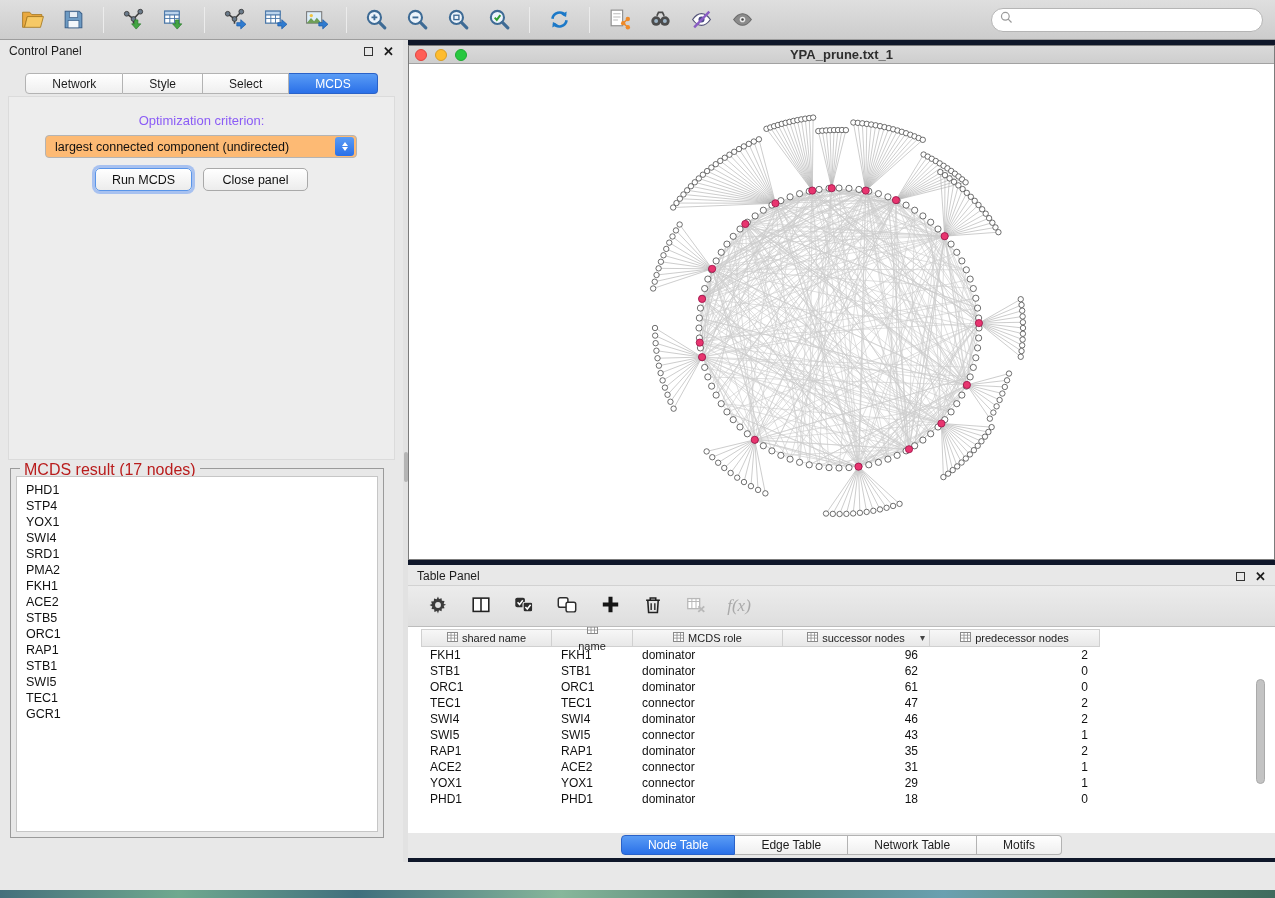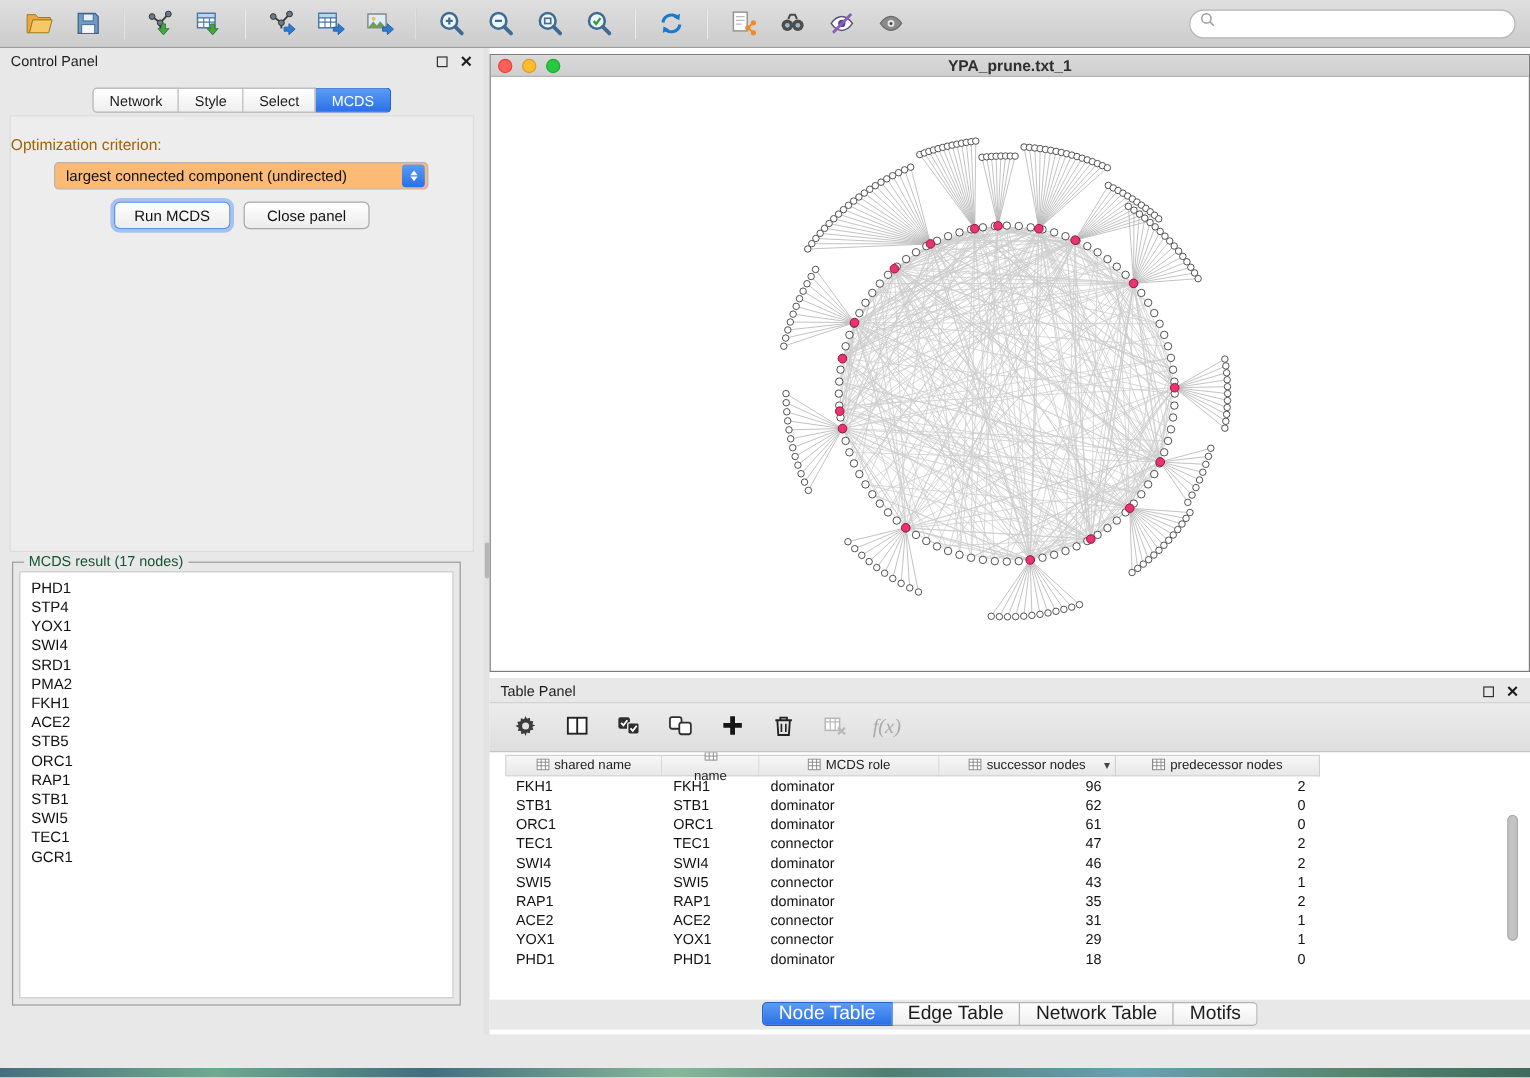--- a/index.html
+++ b/index.html
@@ -21,48 +21,48 @@
 
   
   .panel-header{height:22px;display:flex;align-items:center;padding:0 9px;font-size:12px;color:#1c1c1c}
   .win-btns{margin-left:auto;display:flex;gap:10px;align-items:center}
   .float-btn{width:9px;height:9px;border:1.5px solid #333;display:inline-block;cursor:pointer}
   .close-btn{font-size:13px;font-weight:bold;color:#1c1c1c;line-height:1;cursor:pointer}
 
   
   #control-panel{position:absolute;left:0;top:40px;width:403px;height:822px;background:#e8e8e8}
   #cp-tabs{position:absolute;left:0;top:33px;width:100%;display:flex;justify-content:center}
-  .seg{height:21px;padding:0 13px;display:flex;align-items:center;font-size:12px;color:#1c1c1c;
+  .seg{height:21px;padding:0 26px;display:flex;align-items:center;font-size:12px;color:#1c1c1c;
     background:linear-gradient(#ffffff,#efefef);border:1px solid #b3b3b3;border-left:none;cursor:pointer;white-space:nowrap}
   .seg:first-child{border-left:1px solid #b3b3b3;border-radius:4px 0 0 4px}
   .seg:last-child{border-radius:0 4px 4px 0}
   .seg.active{background:linear-gradient(#5a9cf5,#2a70e8);border-color:#2a62c8;color:#fff}
   .cp-content{position:absolute;left:8px;top:56px;width:387px;height:364px;background:#ededed;border:1px solid #dbdbdb}
-  .opt-label{position:absolute;left:0;top:16px;width:100%;font-size:13px;color:#a16207}
+  .opt-label{position:absolute;left:0;top:16px;width:100%;text-align:center;font-size:13px;color:#8b5cf6}
   .select{position:absolute;left:36px;top:38px;width:312px;height:23px;background:#fdba74;border:1px solid #b4b4b4;
     border-radius:4px;display:flex;align-items:center;padding:0 2px 0 9px;font-size:12.5px;color:#111;cursor:pointer}
   .select .sel-text{flex:1;white-space:nowrap;overflow:hidden}
   .stepper{width:19px;height:19px;border-radius:3px;background:linear-gradient(#5a9cf5,#2a70e8);
     display:flex;flex-direction:column;align-items:center;justify-content:center;gap:1px}
   .stepper .up{width:0;height:0;border-left:3.5px solid transparent;border-right:3.5px solid transparent;border-bottom:4px solid #fff}
   .stepper .dn{width:0;height:0;border-left:3.5px solid transparent;border-right:3.5px solid transparent;border-top:4px solid #fff}
   .btn{position:absolute;height:23px;background:linear-gradient(#ffffff,#ececec);border:1px solid #a9a9a9;
     border-radius:5px;font-size:12.5px;color:#111;font-family:"Liberation Sans",sans-serif;cursor:pointer}
   .btn.focusring{box-shadow:0 0 0 3px rgba(82,140,245,.45);border-color:#5a95e8}
   .groupbox{position:absolute;left:10px;top:428px;width:374px;height:370px;border:1px solid #9a9a9a}
-  .legend{position:absolute;top:-8px;left:9px;background:#e8e8e8;padding:0 4px;font-size:12px;color:#14532d}
+  .legend{position:absolute;top:-8px;left:9px;background:#e8e8e8;padding:0 4px;font-size:16px;color:#b91c1c}
   .result-list{position:absolute;left:5px;right:5px;top:7px;bottom:5px;background:#fff;border:1px solid #c6c6c6;
     padding:5px 0 0 9px;font-size:12.5px;line-height:16px;color:#111;overflow:hidden}
 
   
   #splitter{position:absolute;left:403px;top:40px;width:5px;height:822px;background:#e2e2e2;cursor:col-resize}
   #splitter .grip{position:absolute;top:412px;left:0.5px;width:4px;height:30px;background:#b5b5b5;border-radius:2px}
 
   
-  #right{position:absolute;left:408px;top:40px;width:867px;height:822px;background:#ffffff}
+  #right{position:absolute;left:408px;top:40px;width:867px;height:822px;background:#0f172a}
   #network-window{position:absolute;left:0;top:5px;width:867px;height:515px;border:1px solid #7c7c7c;background:#fff}
   .net-titlebar{height:18px;background:linear-gradient(#dadada,#cecece);border-bottom:1px solid #a2a2a2;
     display:flex;align-items:center;padding:0 6px;position:relative}
   .tl{width:12px;height:12px;border-radius:50%;margin-right:8px;cursor:pointer}
   .tl.red{background:#ff5f57;border:1px solid #e0443e}
   .tl.yellow{background:#febc2e;border:1px solid #d89e24}
   .tl.green{background:#28c840;border:1px solid #1eaa33}
   .net-title{position:absolute;left:0;right:0;text-align:center;font-size:13px;font-weight:bold;color:#2e2e2e;pointer-events:none}
   #graph{display:block;width:865px;height:495px}
 
@@ -77,21 +77,21 @@
   .th{height:18px;background:linear-gradient(#f7f7f7,#e8e8e8);border:1px solid #d0d0d0;border-left:none;
     display:flex;align-items:center;justify-content:center;gap:4px;font-size:11px;color:#222;position:relative;cursor:pointer}
   .th:first-child{border-left:1px solid #d0d0d0}
   .hdr-caret{position:absolute;right:4px;top:2px;font-size:10px;color:#444}
   .tr{display:flex;margin-left:13px;height:16px;align-items:center;cursor:default}
   .td{font-size:12px;color:#111;padding:0 9px;white-space:nowrap;overflow:hidden}
   .td.num{text-align:right;padding-right:12px}
   .vscroll{position:absolute;right:9px;top:22px;width:11px;bottom:6px}
   .vscroll .thumb{position:absolute;top:30px;left:1px;width:9px;height:105px;border-radius:5px;background:#c3c3c3;border:1px solid #aaaaaa}
   #tp-tabs{position:absolute;left:0;right:0;bottom:2px;height:22px;display:flex;justify-content:center;align-items:center}
-  #tp-tabs .seg{height:20px;font-size:16px}
+  #tp-tabs .seg{height:20px;font-size:12px}
 
   
   #statusbar{position:absolute;left:0;top:862px;width:1275px;height:28px;background:linear-gradient(#f1f1f1,#e3e3e3);
     border-top:1px solid #bcbcbc;display:flex;align-items:center;padding:0 10px}
   .sb-btn{width:27px;height:19px;border:1px solid #b0b0b0;border-radius:3px;background:linear-gradient(#fdfdfd,#ececec);
     display:flex;align-items:center;justify-content:center;cursor:pointer}
   .mem-btn{margin-left:auto;height:20px;padding:0 11px;border:1px solid #b0b0b0;border-radius:4px;
     background:linear-gradient(#fdfdfd,#ececec);display:flex;align-items:center;gap:6px;font-size:12px;color:#1c1c1c;cursor:pointer}
   .dot{width:9px;height:9px;border-radius:50%;background:#2db84a;border:1px solid #1f9038}
   #wallpaper{position:absolute;left:0;top:890px;width:1275px;height:8px;

